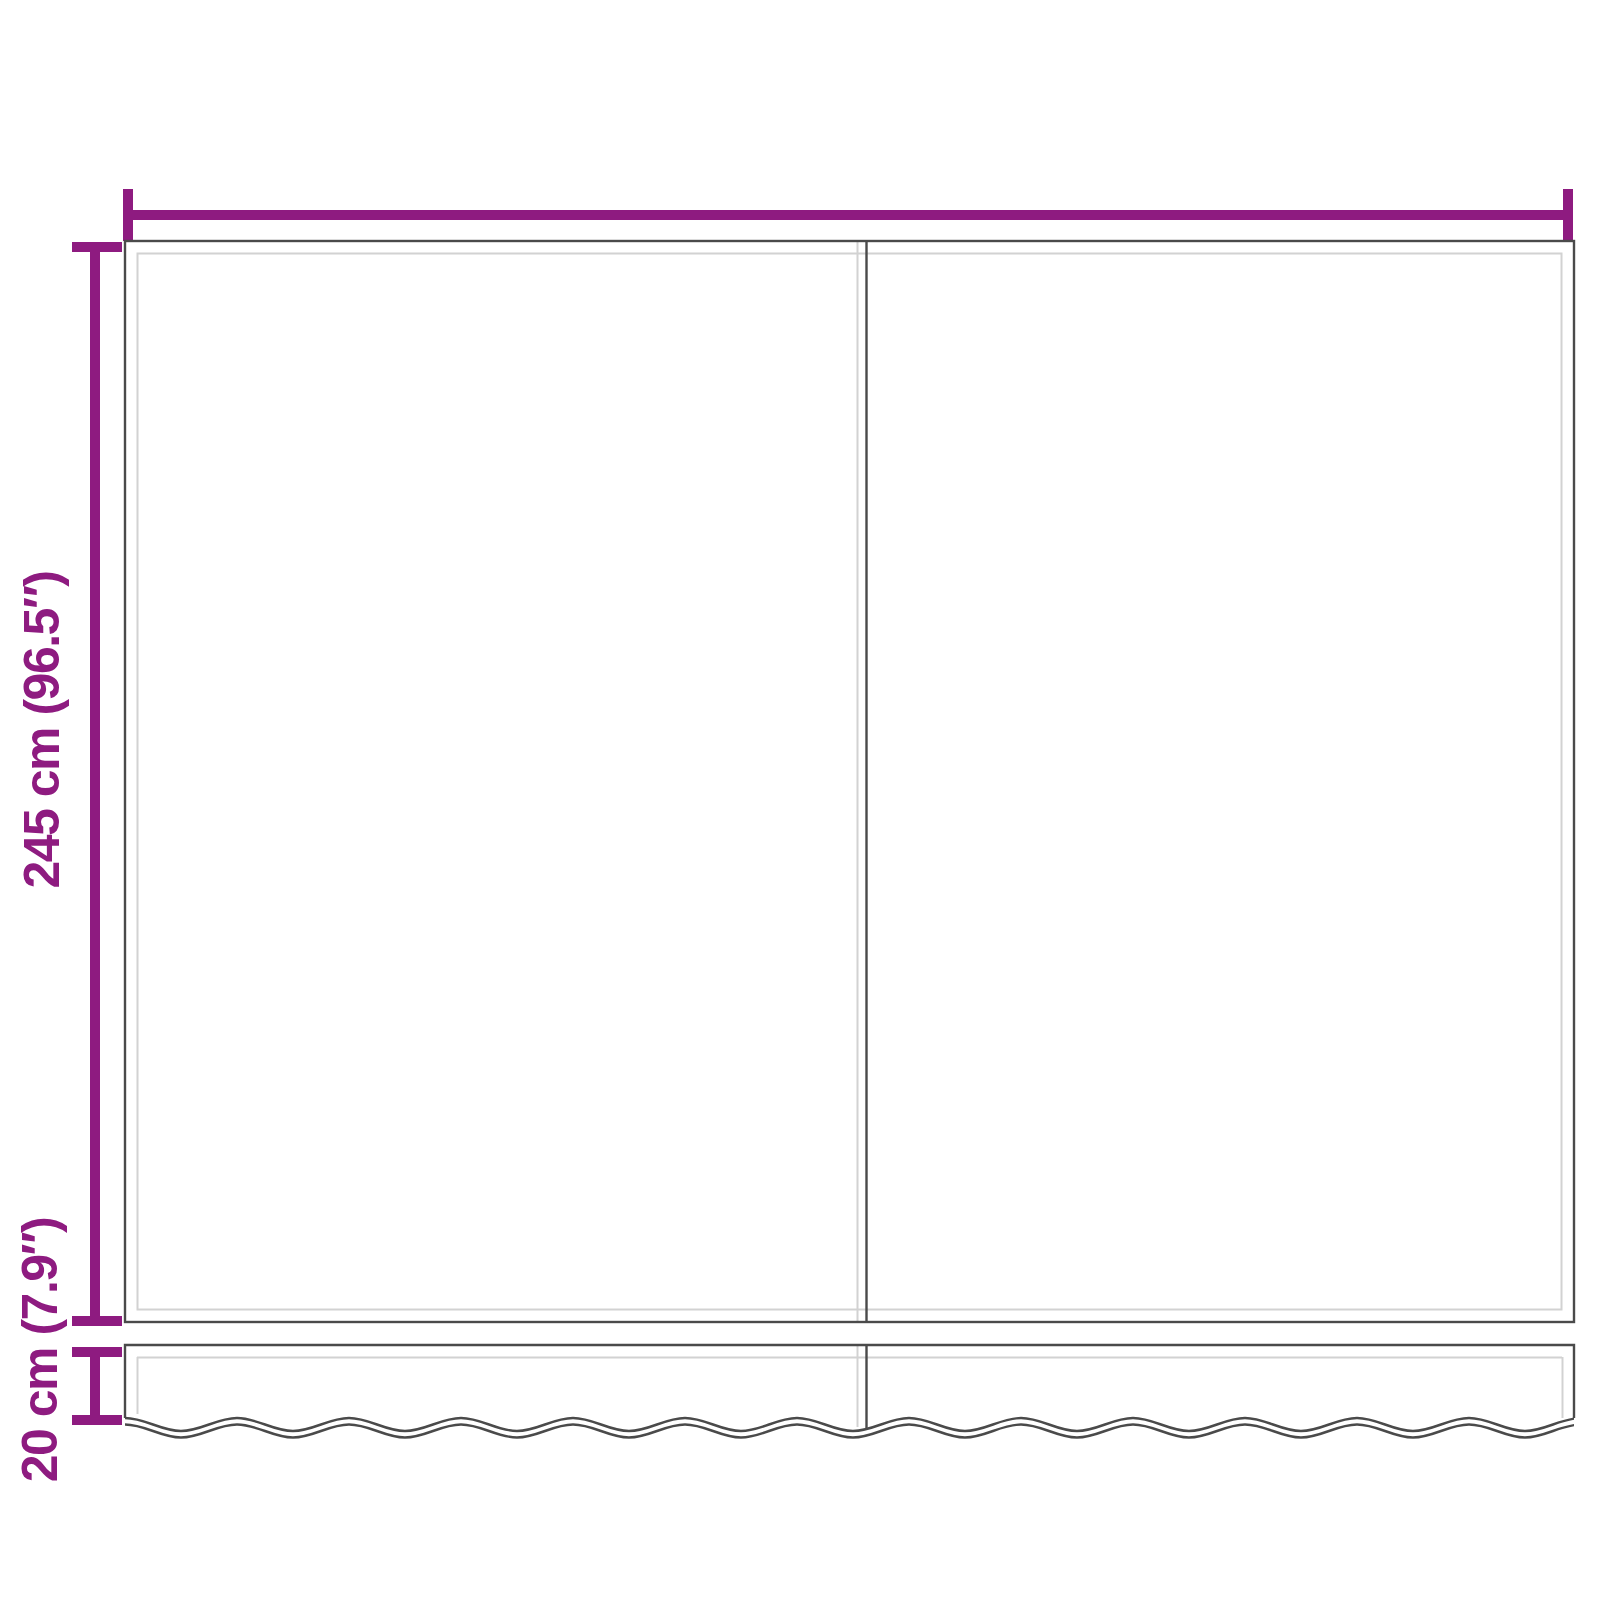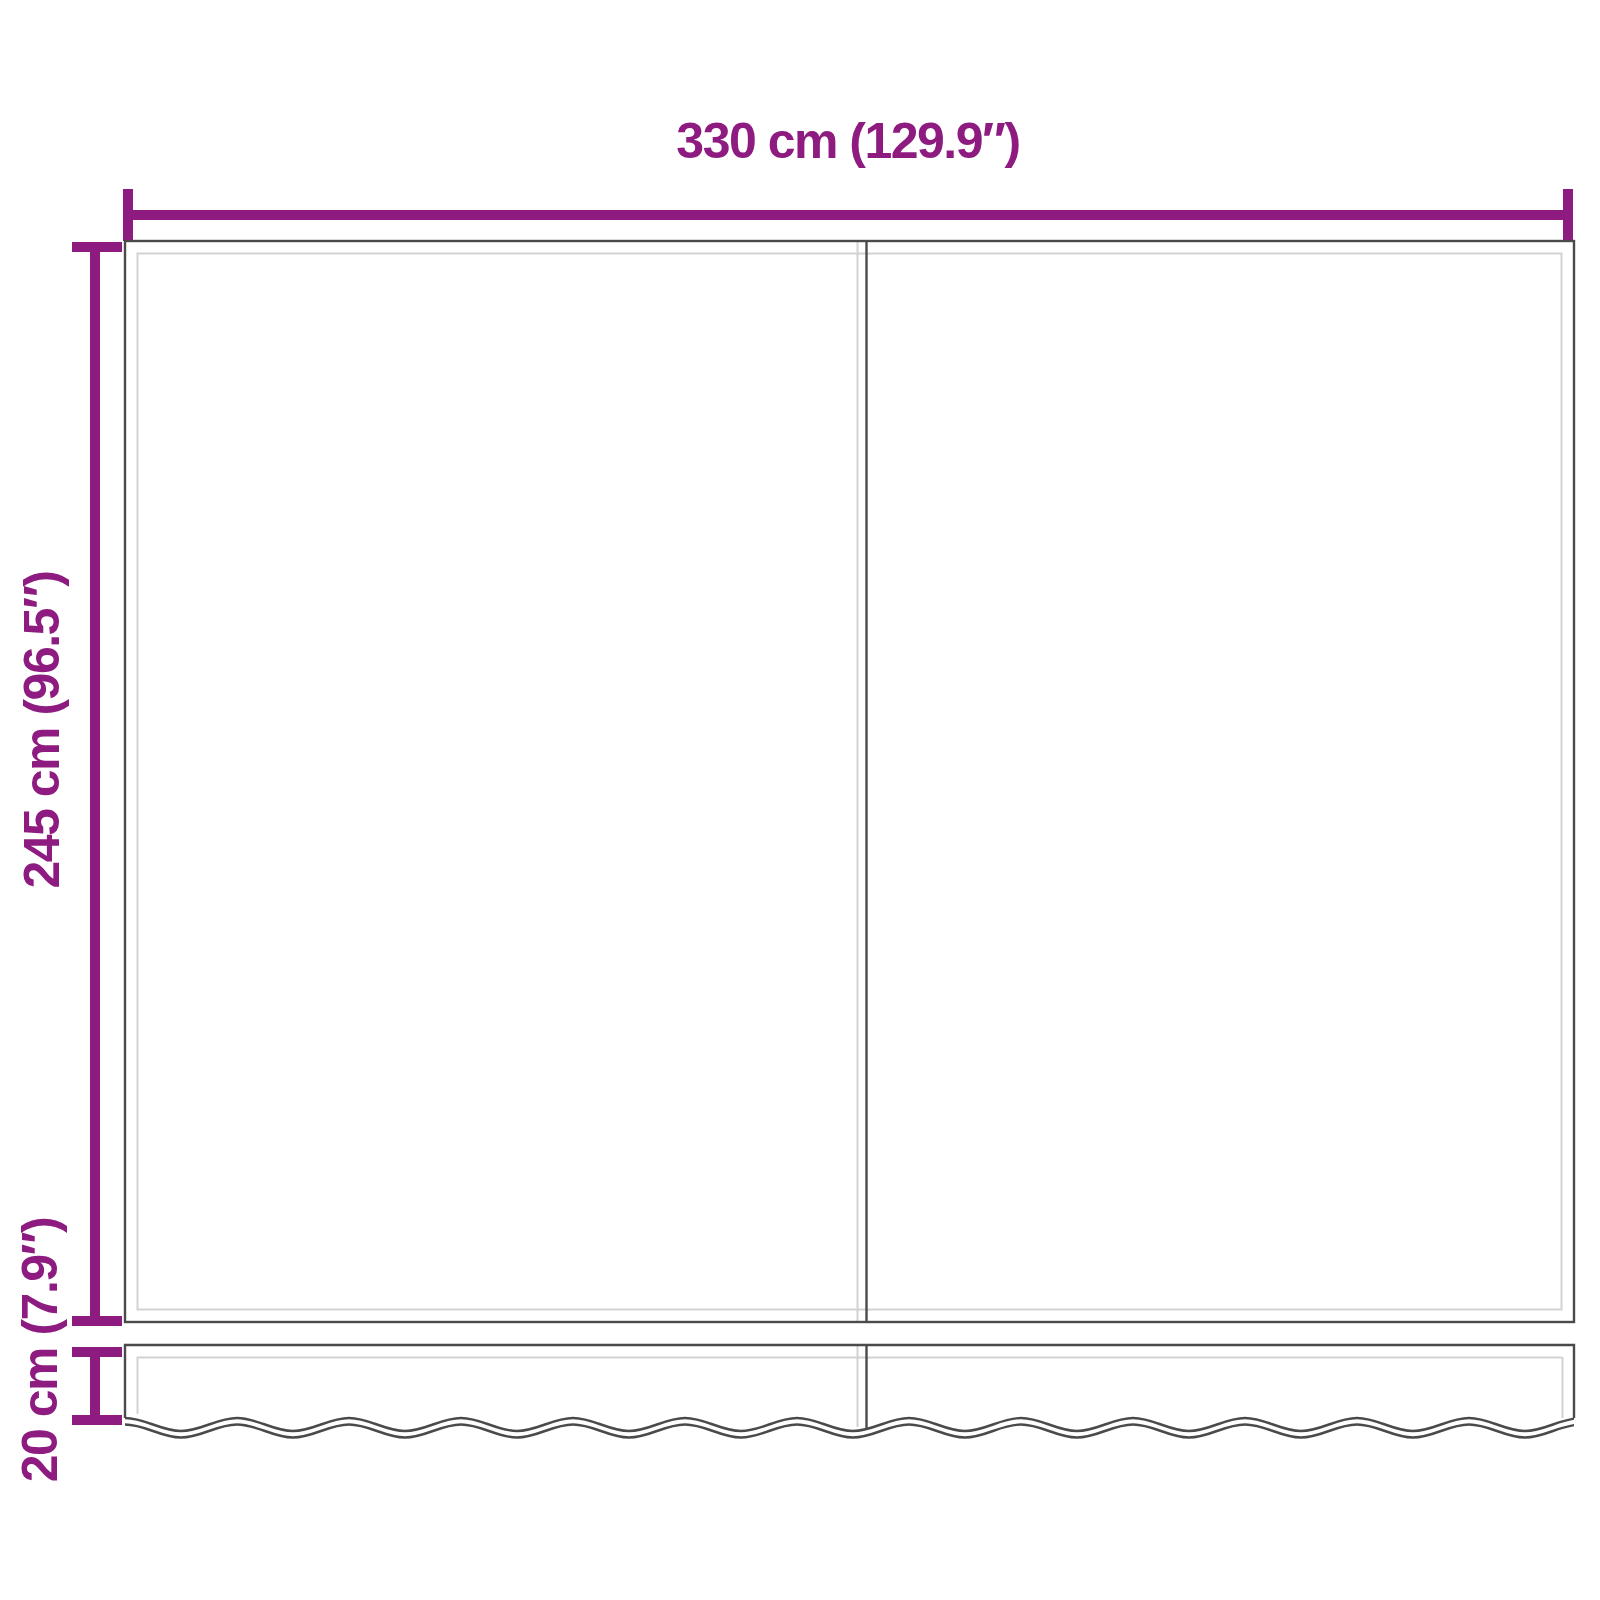--- a/index.html
+++ b/index.html
@@ -70,18 +70,17 @@
       <line class="stroke-light" x1="857.5" y1="1346" x2="857.5" y2="1427"></line>
       <path class="stroke-dark" d="M125 1418 L125 1345 L1574 1345 L1574 1418"></path>
       <line class="stroke-dark" x1="866.5" y1="1345" x2="866.5" y2="1428"></line>
       <g clip-path="url(#valance-clip)">
         <path class="stroke-dark" id="wave-outer" d="M125 1418 c20 0 36 13 56 13 c20 0 36 -13 56 -13 c20 0 36 13 56 13 c20 0 36 -13 56 -13 c20 0 36 13 56 13 c20 0 36 -13 56 -13 c20 0 36 13 56 13 c20 0 36 -13 56 -13 c20 0 36 13 56 13 c20 0 36 -13 56 -13 c20 0 36 13 56 13 c20 0 36 -13 56 -13 c20 0 36 13 56 13 c20 0 36 -13 56 -13 c20 0 36 13 56 13 c20 0 36 -13 56 -13 c20 0 36 13 56 13 c20 0 36 -13 56 -13 c20 0 36 13 56 13 c20 0 36 -13 56 -13 c20 0 36 13 56 13 c20 0 36 -13 56 -13 c20 0 36 13 56 13 c20 0 36 -13 56 -13 c20 0 36 13 56 13 c20 0 36 -13 56 -13"></path>
         <path class="stroke-dark" id="wave-inner" d="M125 1424.5 c20 0 36 13 56 13 c20 0 36 -13 56 -13 c20 0 36 13 56 13 c20 0 36 -13 56 -13 c20 0 36 13 56 13 c20 0 36 -13 56 -13 c20 0 36 13 56 13 c20 0 36 -13 56 -13 c20 0 36 13 56 13 c20 0 36 -13 56 -13 c20 0 36 13 56 13 c20 0 36 -13 56 -13 c20 0 36 13 56 13 c20 0 36 -13 56 -13 c20 0 36 13 56 13 c20 0 36 -13 56 -13 c20 0 36 13 56 13 c20 0 36 -13 56 -13 c20 0 36 13 56 13 c20 0 36 -13 56 -13 c20 0 36 13 56 13 c20 0 36 -13 56 -13 c20 0 36 13 56 13 c20 0 36 -13 56 -13 c20 0 36 13 56 13 c20 0 36 -13 56 -13"></path>
       </g>
     </g>
   </svg>
 
-  <div class="dim-label horizontal" style="left:848px;top:141px;">330 cm (129.9″)</div>
 
   <div class="dim-label vertical" style="left:42px;top:730px;">245 cm (96.5″)</div>
 
   <div class="dim-label vertical" style="left:40px;top:1350px;">20 cm (7.9″)</div>
 </div>
 
 </body></html>

